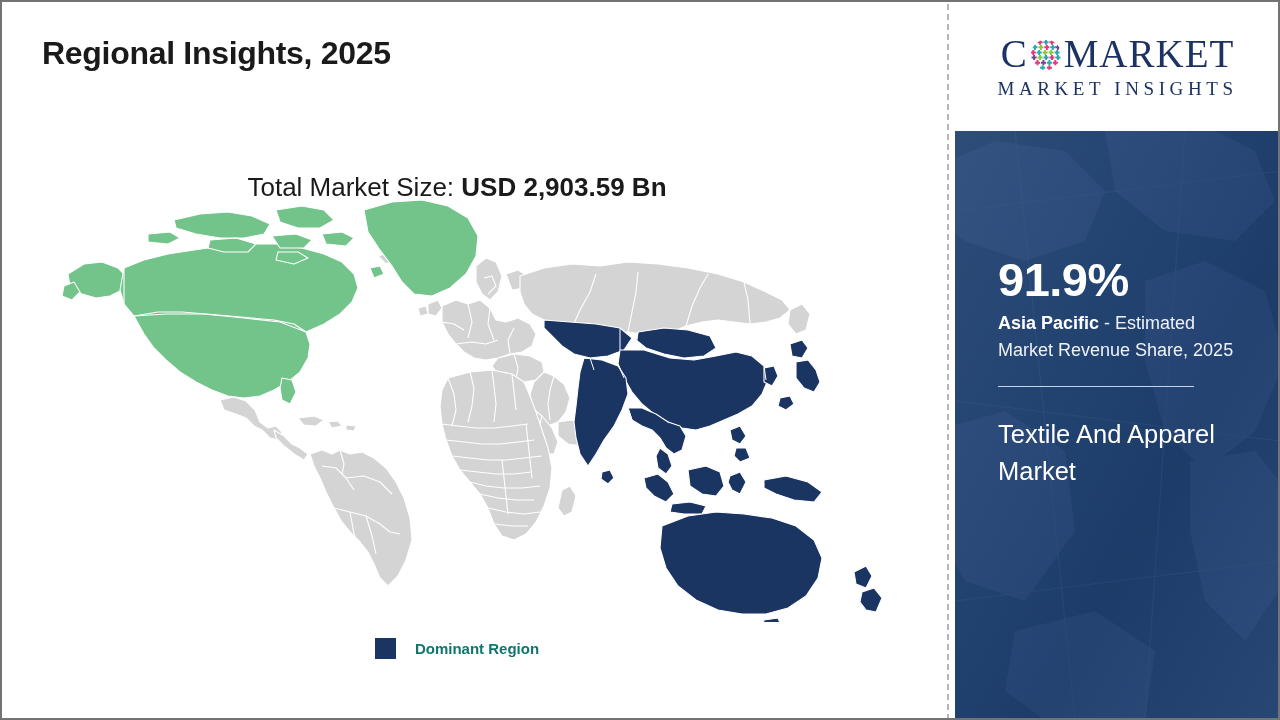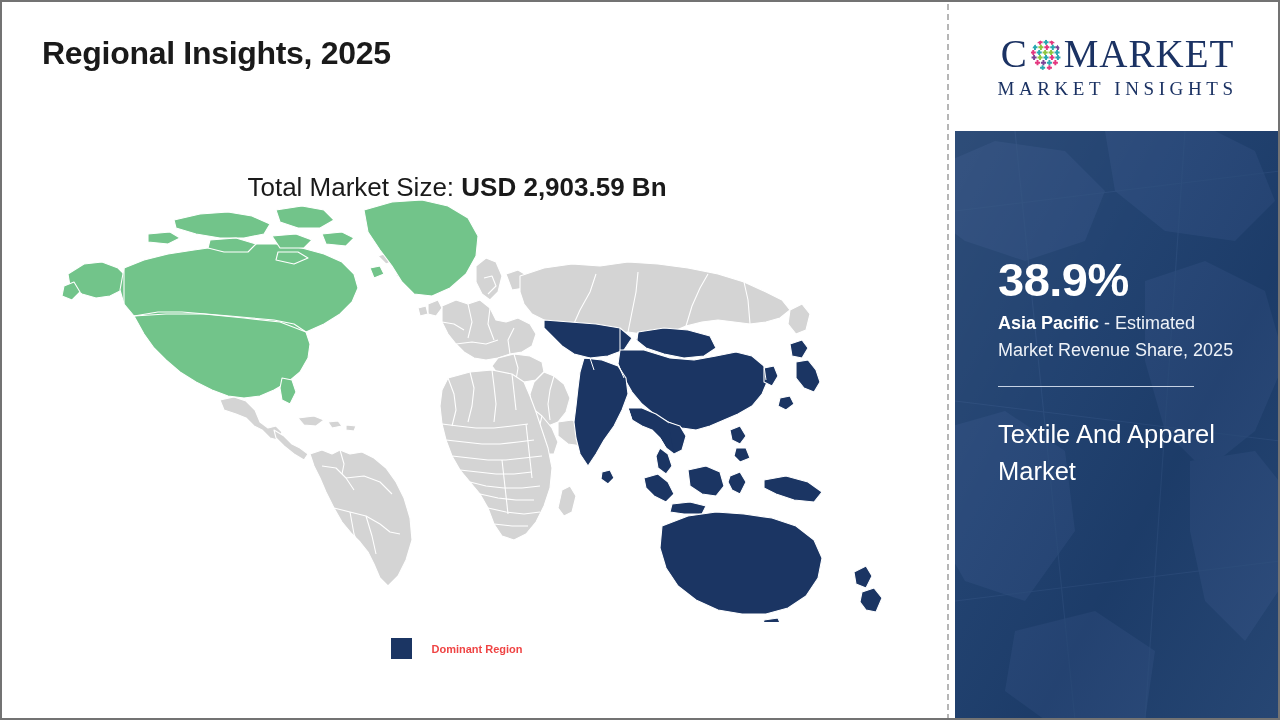--- a/index.html
+++ b/index.html
@@ -67,23 +67,23 @@
   .legend-item {
     display: flex;
     align-items: center;
     gap: 11px;
   }
   .legend-swatch {
     width: 21px; height: 21px;
     display: block;
   }
   .legend-label {
-    font-size: 11px;
+    font-size: 15px;
     font-weight: bold;
-    color: #ef4444;
+    color: #0f766e;
     white-space: nowrap;
     padding-left: 8px;
   }
 
   
   #source-line {
     position: absolute;
     left: 38px; top: 692px;
     font-size: 13.5px;
     color: #262626;
@@ -462,21 +462,21 @@
           <path d="M0 270 L325 310"></path>
           <path d="M0 470 L325 430"></path>
           <path d="M60 0 L120 589"></path>
           <path d="M230 0 L190 589"></path>
         </g>
       </svg>
     </div>
     <div id="panel-sheen"></div>
 
     <div id="panel-content">
-      <div id="stat-percent">38.9%</div>
+      <div id="stat-percent">91.9%</div>
       <div id="stat-caption">
         <span class="region-name">Asia Pacific</span><span> - Estimated Market Revenue Share, 2025</span>
       </div>
       <div id="panel-rule"></div>
       <div id="market-name">Textile And Apparel Market</div>
     </div>
   </div>
 
 </div>
 

